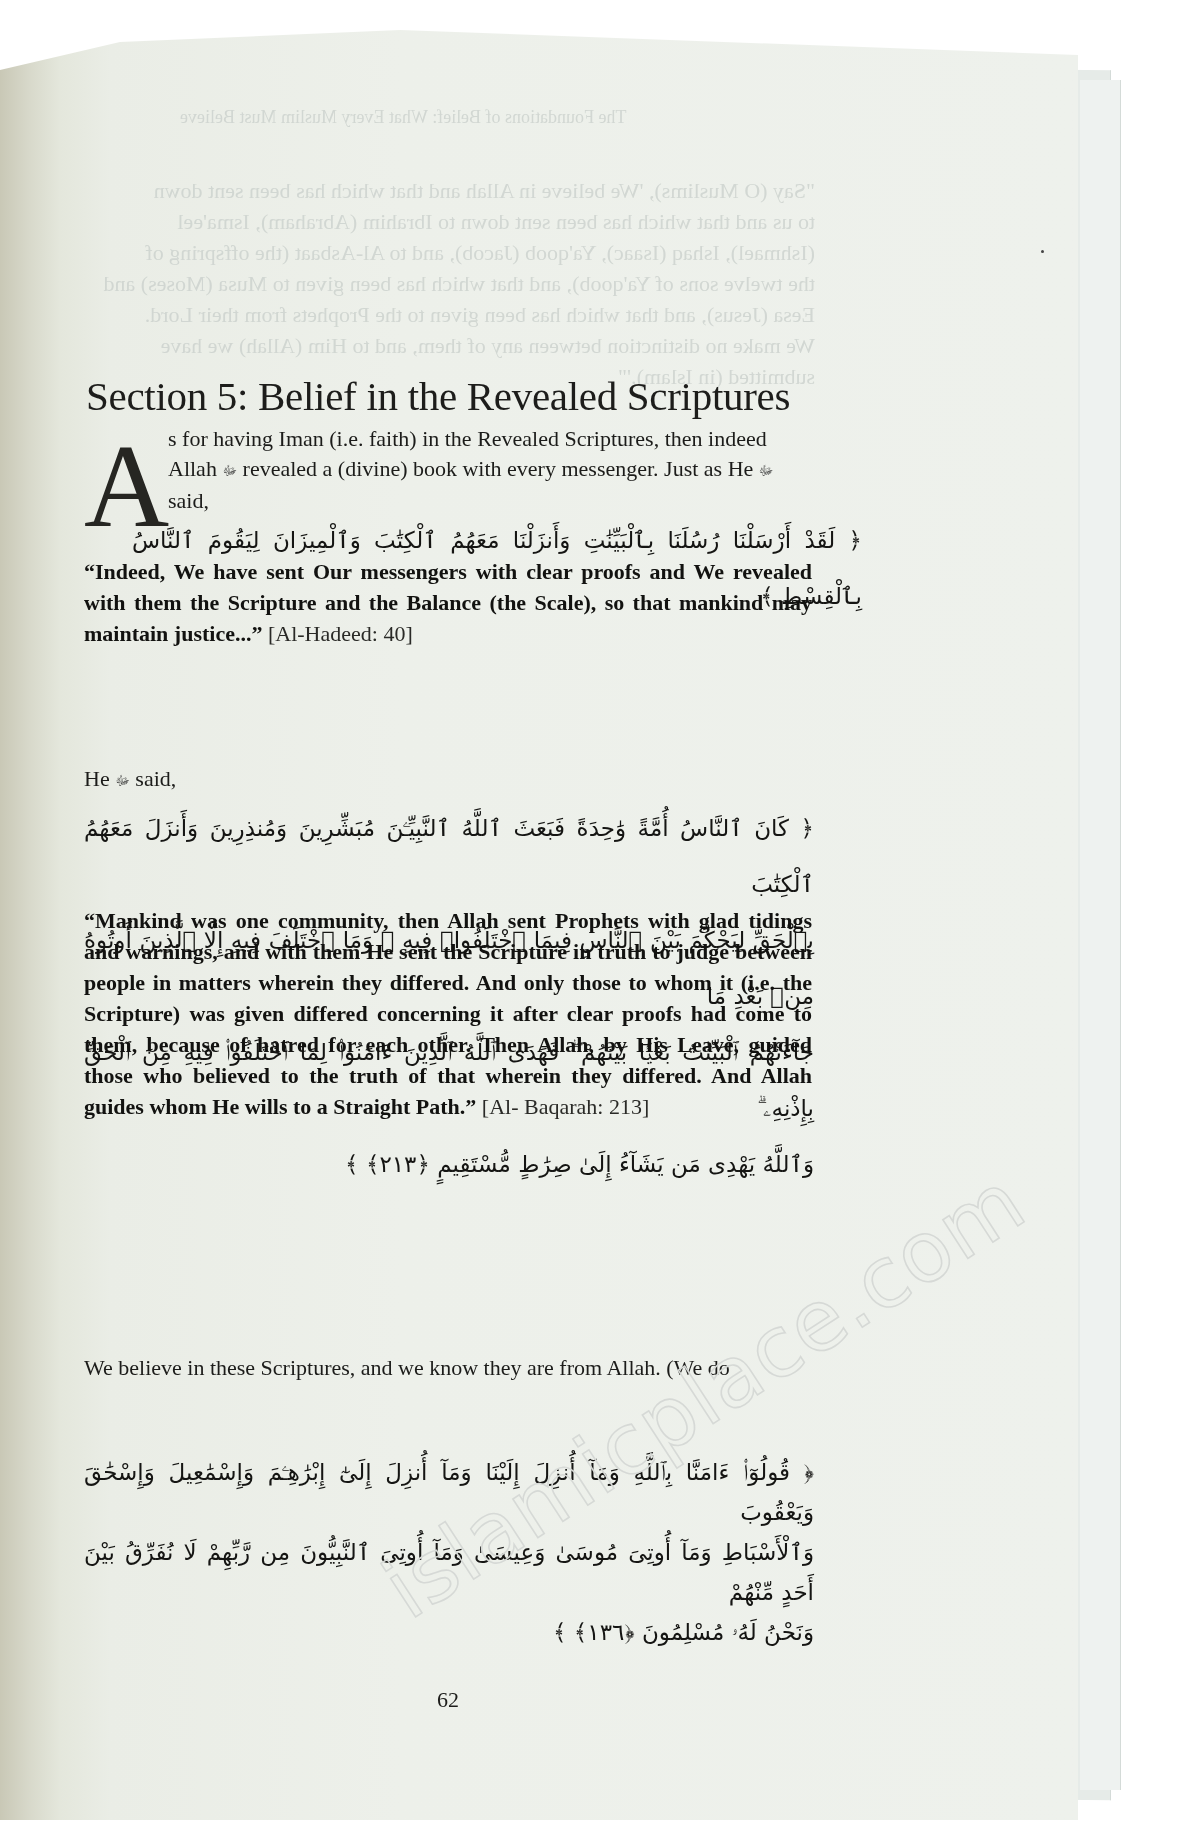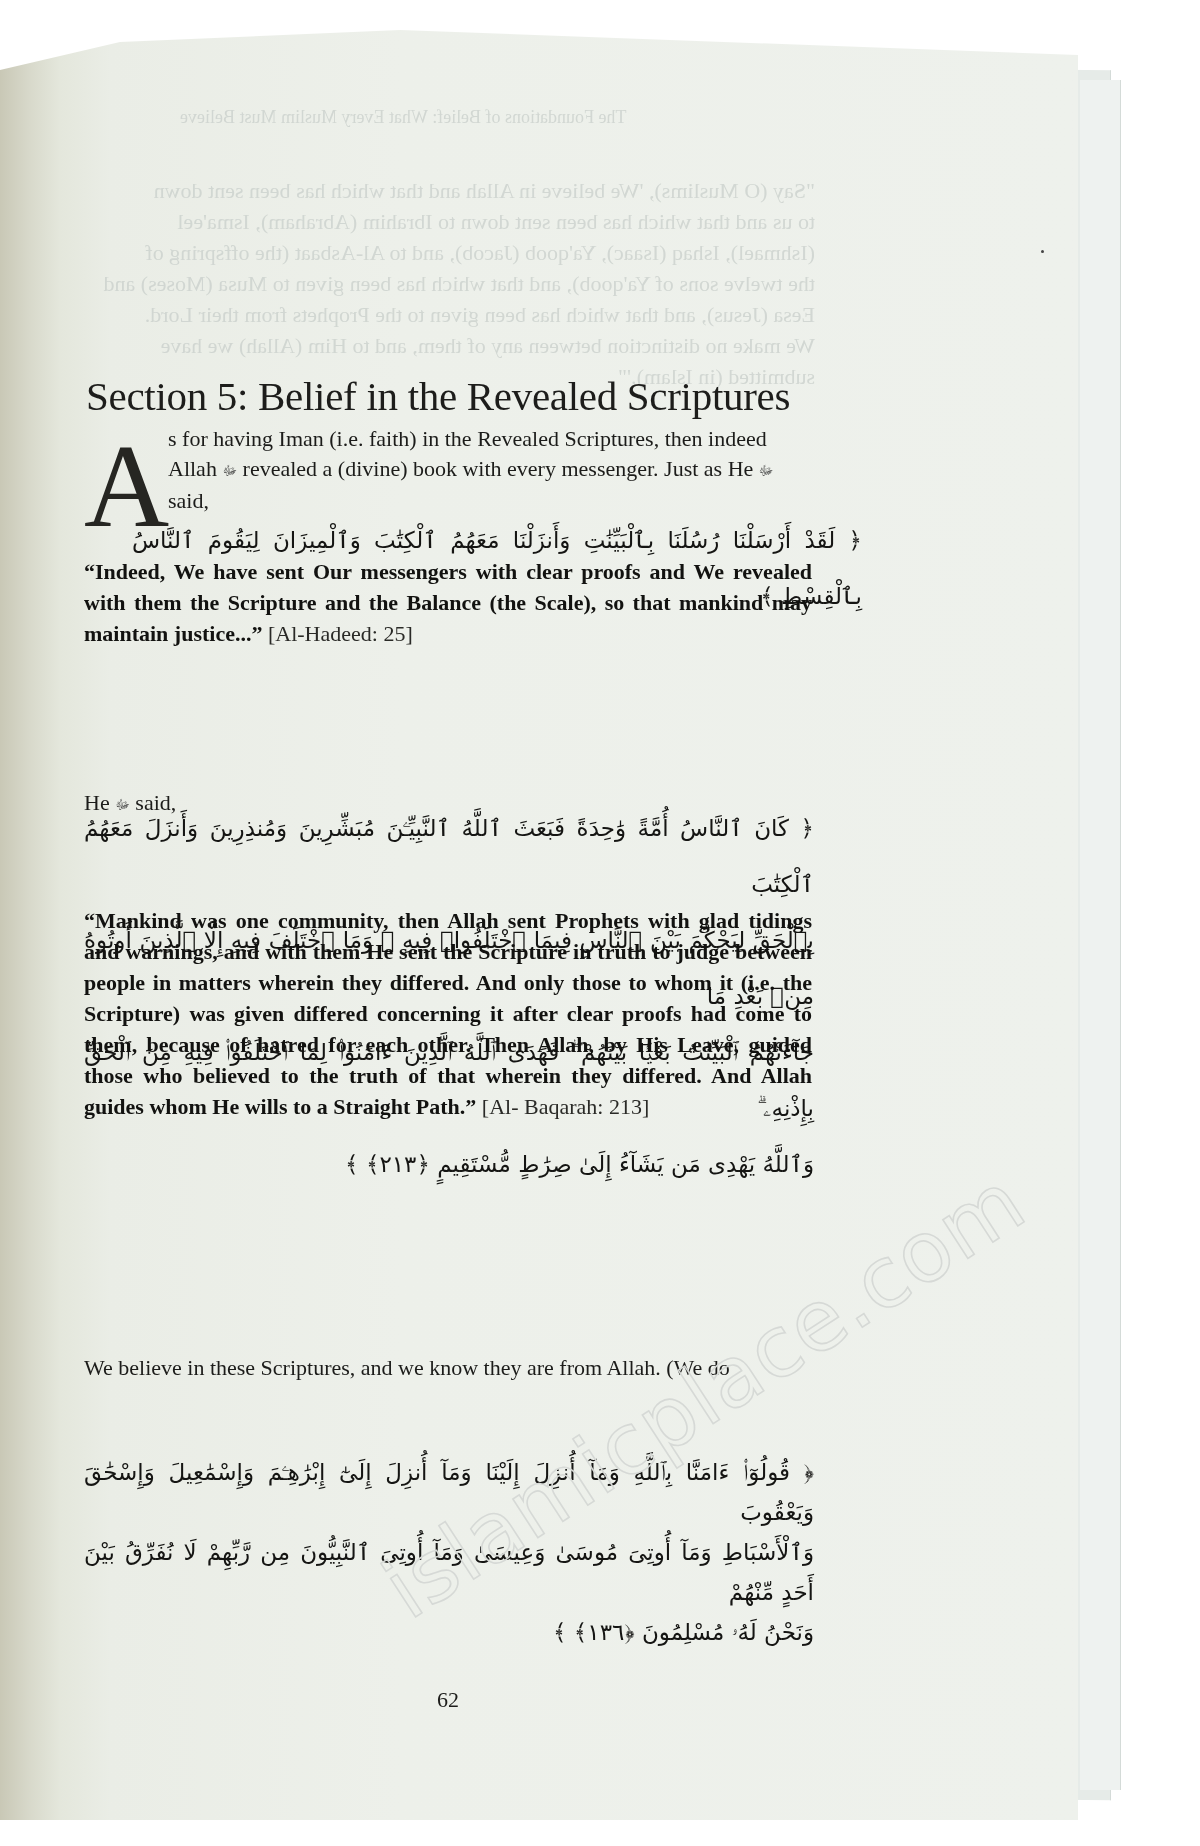--- a/index.html
+++ b/index.html
@@ -91,24 +91,24 @@
     <span class="l"><span>Allah</span> <span class="honor">ﷻ</span> <span>revealed a (divine) book with every messenger. Just as He</span> <span class="honor">ﷻ</span></span>
     <span class="l l3">said,</span>
   </div>
 
   <div class="arabic" style="top:512px;margin-left:48px;">
     <span class="line">﴿ لَقَدْ أَرْسَلْنَا رُسُلَنَا بِٱلْبَيِّنَٰتِ وَأَنزَلْنَا مَعَهُمُ ٱلْكِتَٰبَ وَٱلْمِيزَانَ لِيَقُومَ ٱلنَّاسُ بِٱلْقِسْطِ ﴾</span>
   </div>
 
   <div class="trans bold" style="top:556px;">
     <span>“Indeed, We have sent Our messengers with clear proofs and We revealed with them the Scripture and the Balance (the Scale), so that mankind may maintain justice...”</span>
-    <span class="ref">[Al-Hadeed: 25]</span>
+    <span class="ref">[Al-Hadeed: 40]</span>
   </div>
 
-  <div class="plain" style="top:763px;margin-top:24px;">
+  <div class="plain" style="top:763px;">
     <span>He</span>
     <span class="honor">ﷻ</span>
     <span>said,</span>
   </div>
 
   <div class="arabic" style="top:800px;">
     <span class="line">﴿ كَانَ ٱلنَّاسُ أُمَّةً وَٰحِدَةً فَبَعَثَ ٱللَّهُ ٱلنَّبِيِّـۧنَ مُبَشِّرِينَ وَمُنذِرِينَ وَأَنزَلَ مَعَهُمُ ٱلْكِتَٰبَ</span>
     <span class="line">بِٱلْحَقِّ لِيَحْكُمَ بَيْنَ ٱلنَّاسِ فِيمَا ٱخْتَلَفُوا۟ فِيهِ ۚ وَمَا ٱخْتَلَفَ فِيهِ إِلَّا ٱلَّذِينَ أُوتُوهُ مِنۢ بَعْدِ مَا</span>
     <span class="line">جَآءَتْهُمُ ٱلْبَيِّنَٰتُ بَغْيًۢا بَيْنَهُمْ ۖ فَهَدَى ٱللَّهُ ٱلَّذِينَ ءَامَنُوا۟ لِمَا ٱخْتَلَفُوا۟ فِيهِ مِنَ ٱلْحَقِّ بِإِذْنِهِۦ ۗ</span>
     <span class="line">وَٱللَّهُ يَهْدِى مَن يَشَآءُ إِلَىٰ صِرَٰطٍ مُّسْتَقِيمٍ ﴿٢١٣﴾ ﴾</span>

